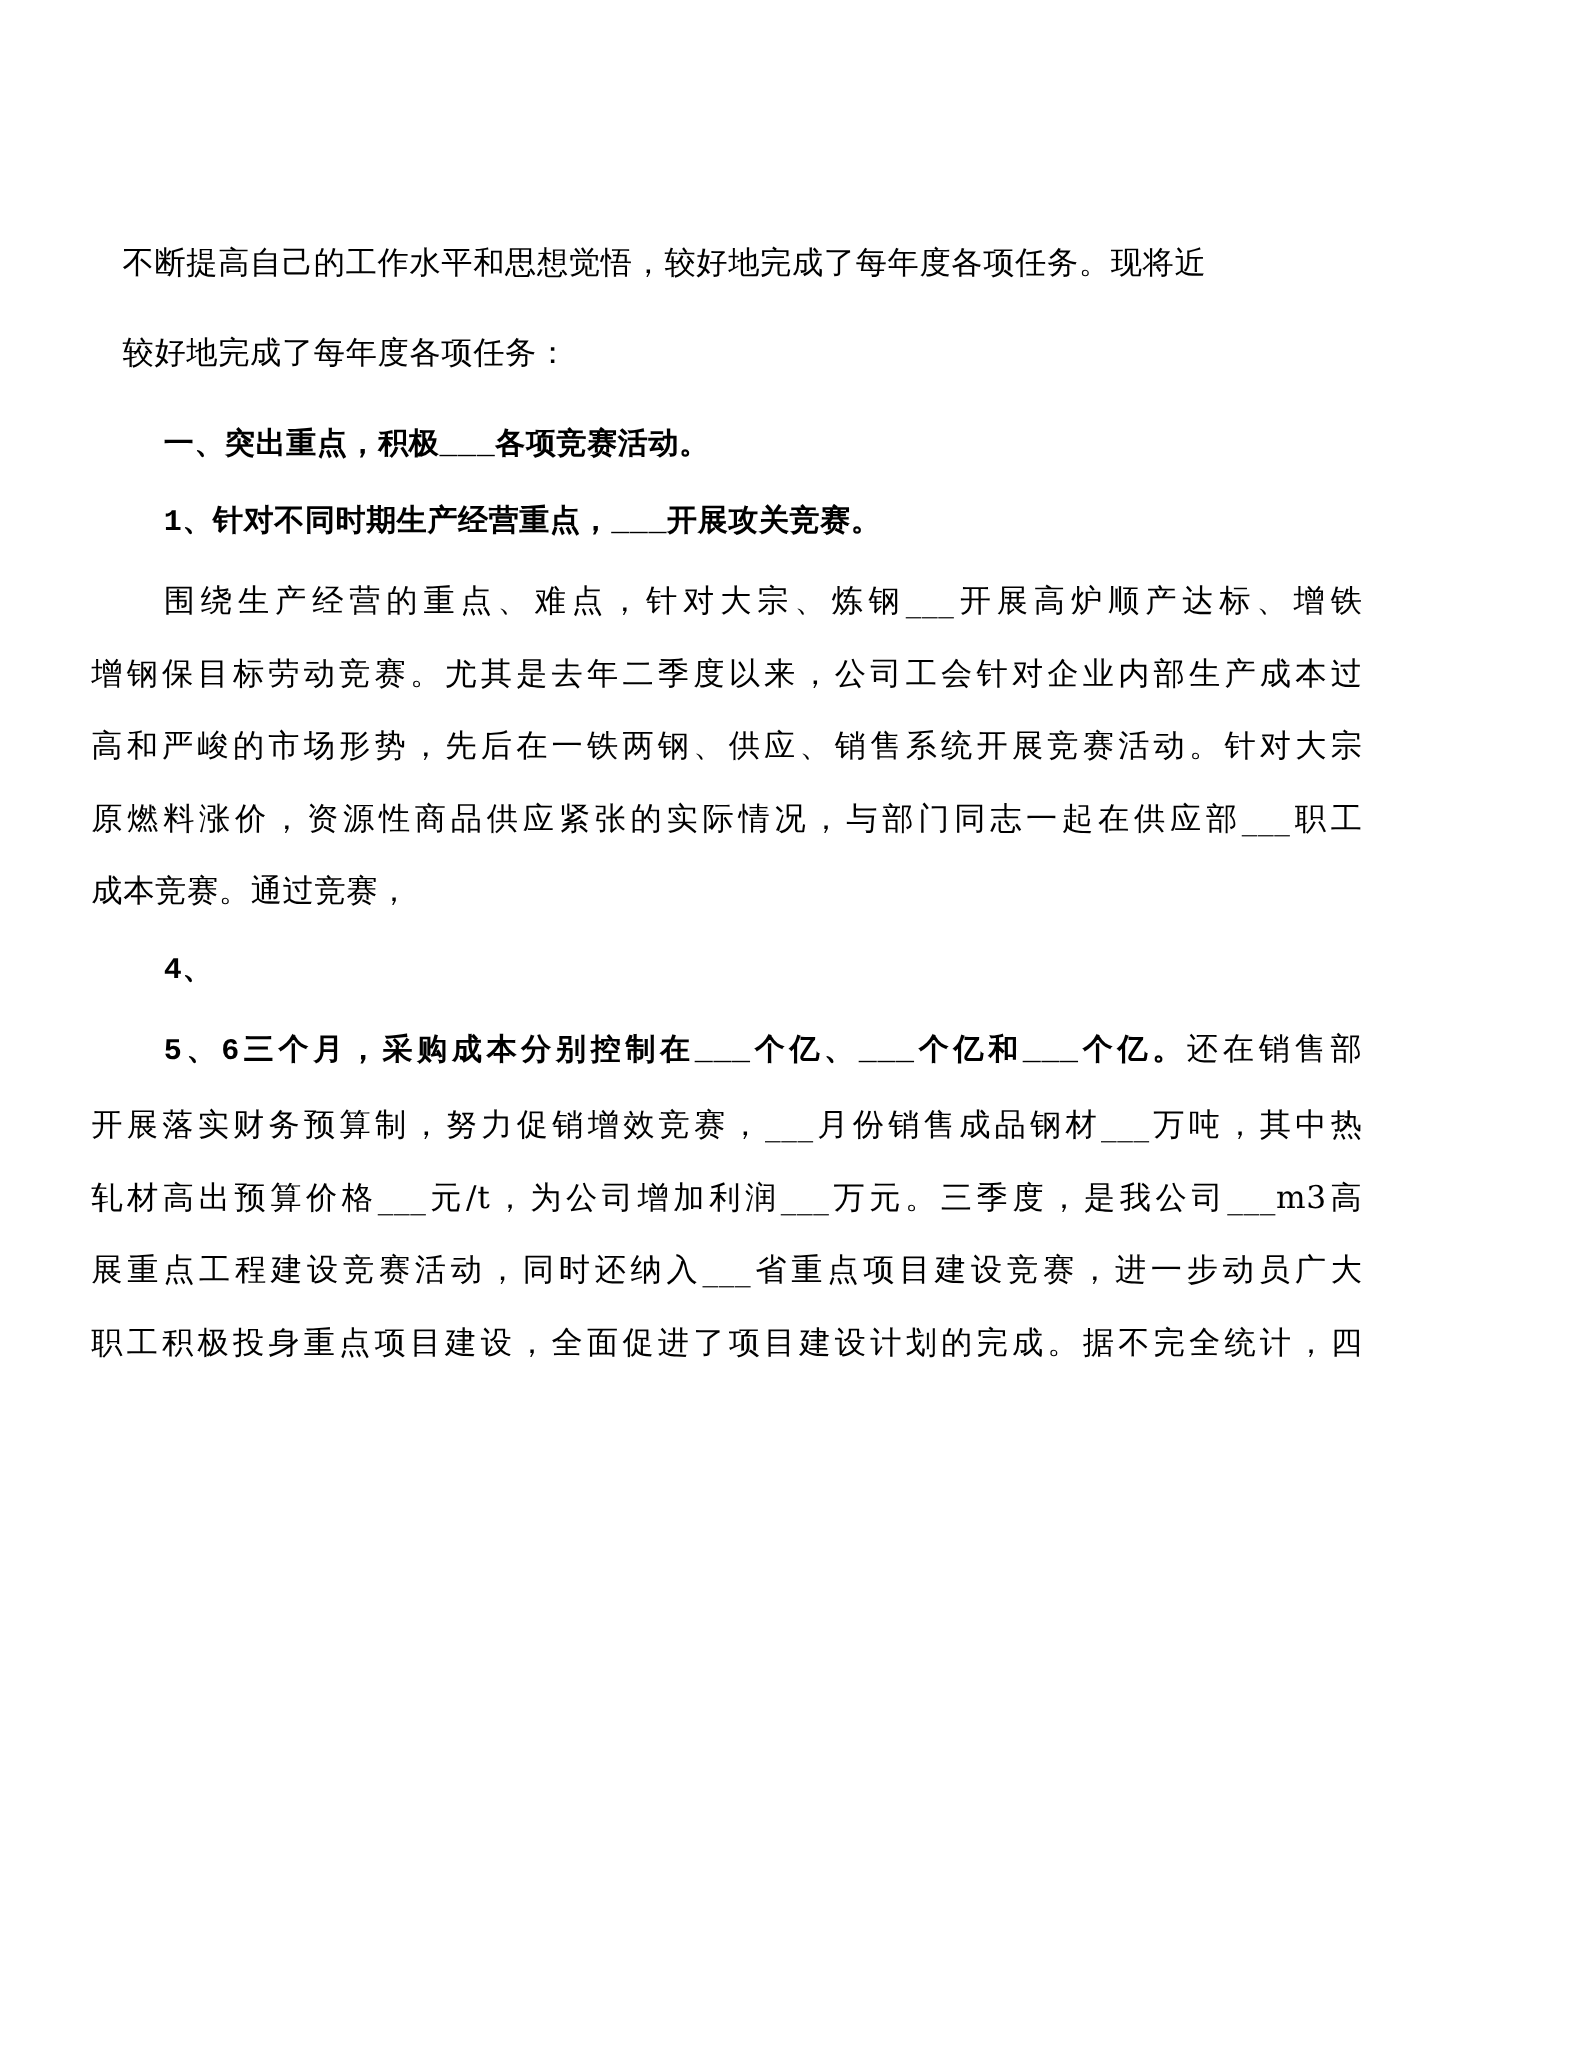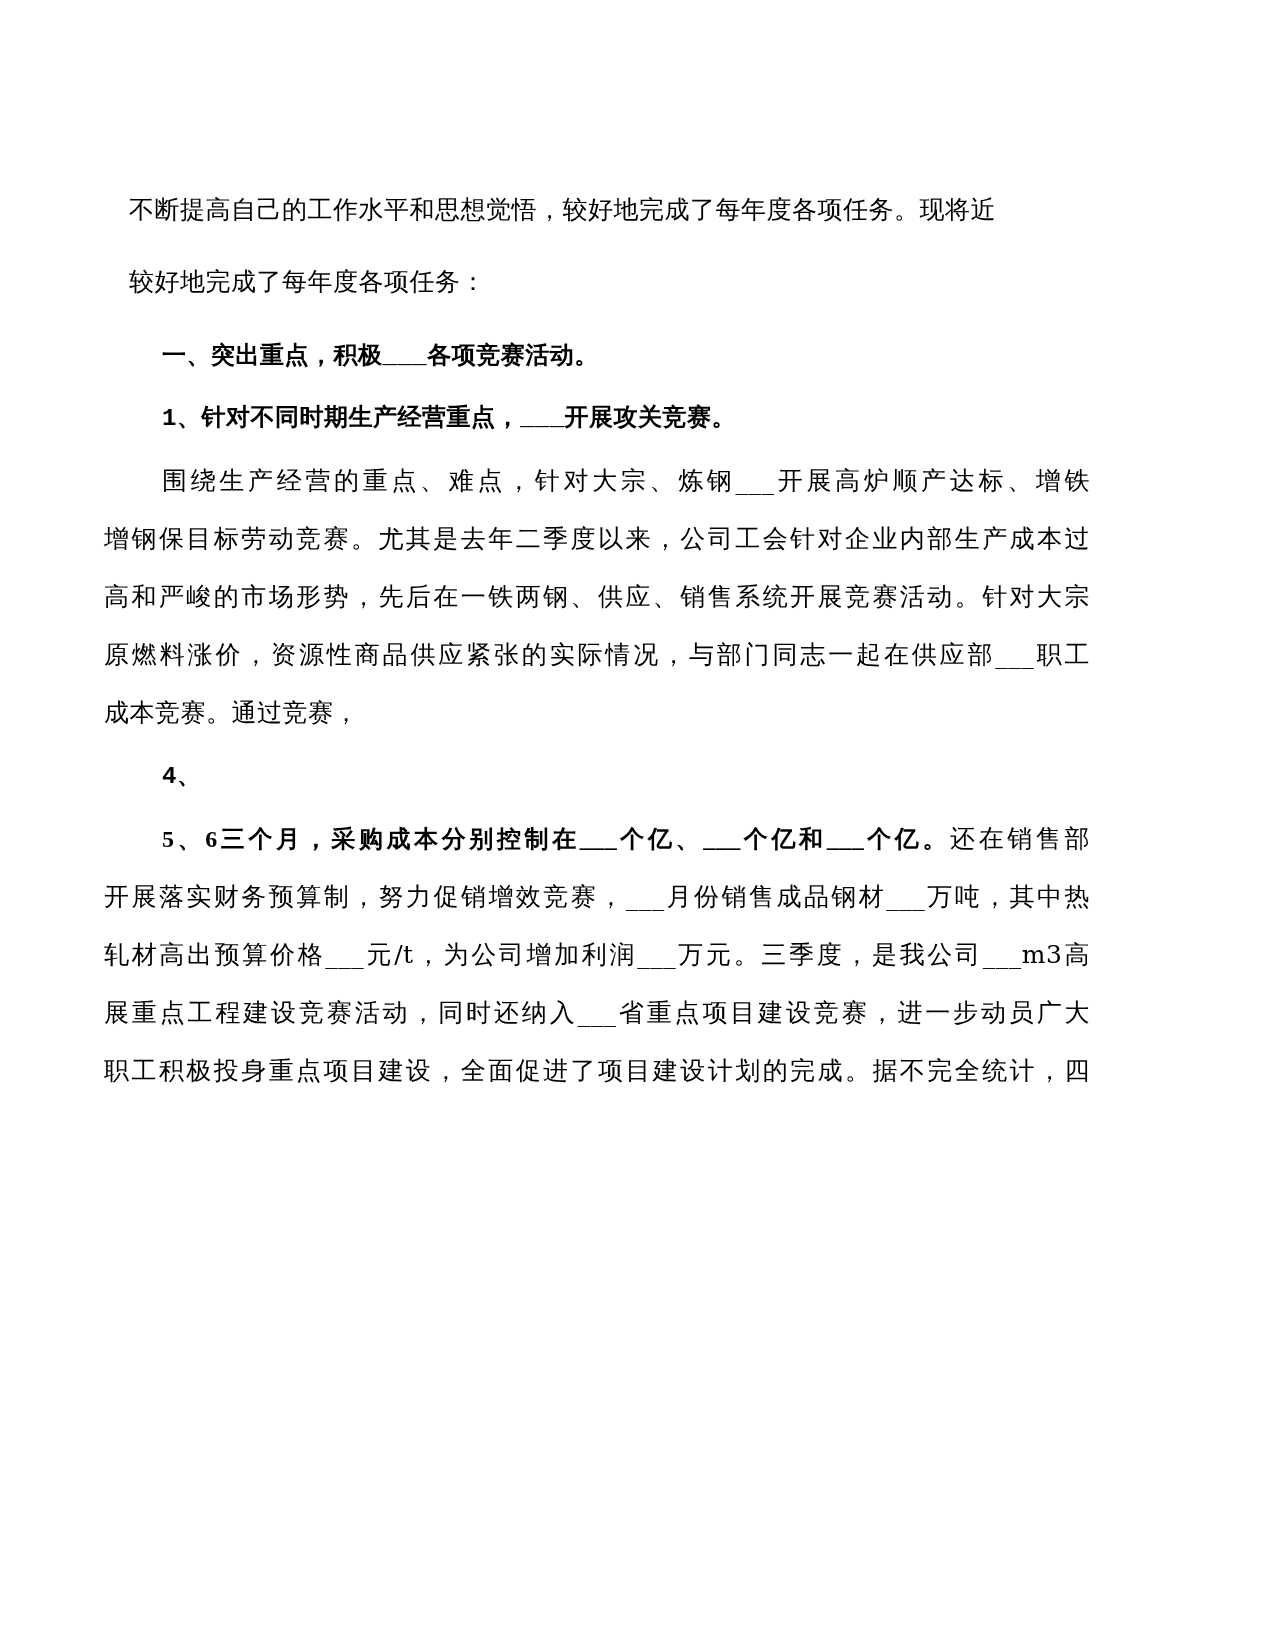--- a/index.html
+++ b/index.html
@@ -8,21 +8,21 @@
     width: 1275px;
     height: 1650px;
     position: relative;
     font-family: "DejaVu Serif", "Liberation Serif", serif;
   }
   .page {
     width: 1275px;
     height: 1650px;
     background: #ffffff;
     color: #000000;
-    padding: 174px 185px 0 104px;
+    padding: 174px 185px 0 73px;
     overflow: hidden;
   }
   .para { margin: 0 0 6px 0; }
   .line {
     display: block;
     font-size: 25px;
     line-height: 58px;
     text-align: justify;
     letter-spacing: 0.5px;
   }
@@ -40,21 +40,21 @@
     font-family: Liberation Mono, monospace;
     font-weight: 700;
   }
   .heading .line {
     font-size: 24px;
     line-height: 58px;
     text-align: left;
     text-align-last: auto;
   }
   .bold-lead {
-    font-family: Liberation Serif, serif;
+    font-family: Liberation Mono, monospace;
     font-weight: 700;
     font-size: 24px;
   }
 </style>
 </head>
 <body>
 
 <div class="page">
 
   <div class="para intro">

